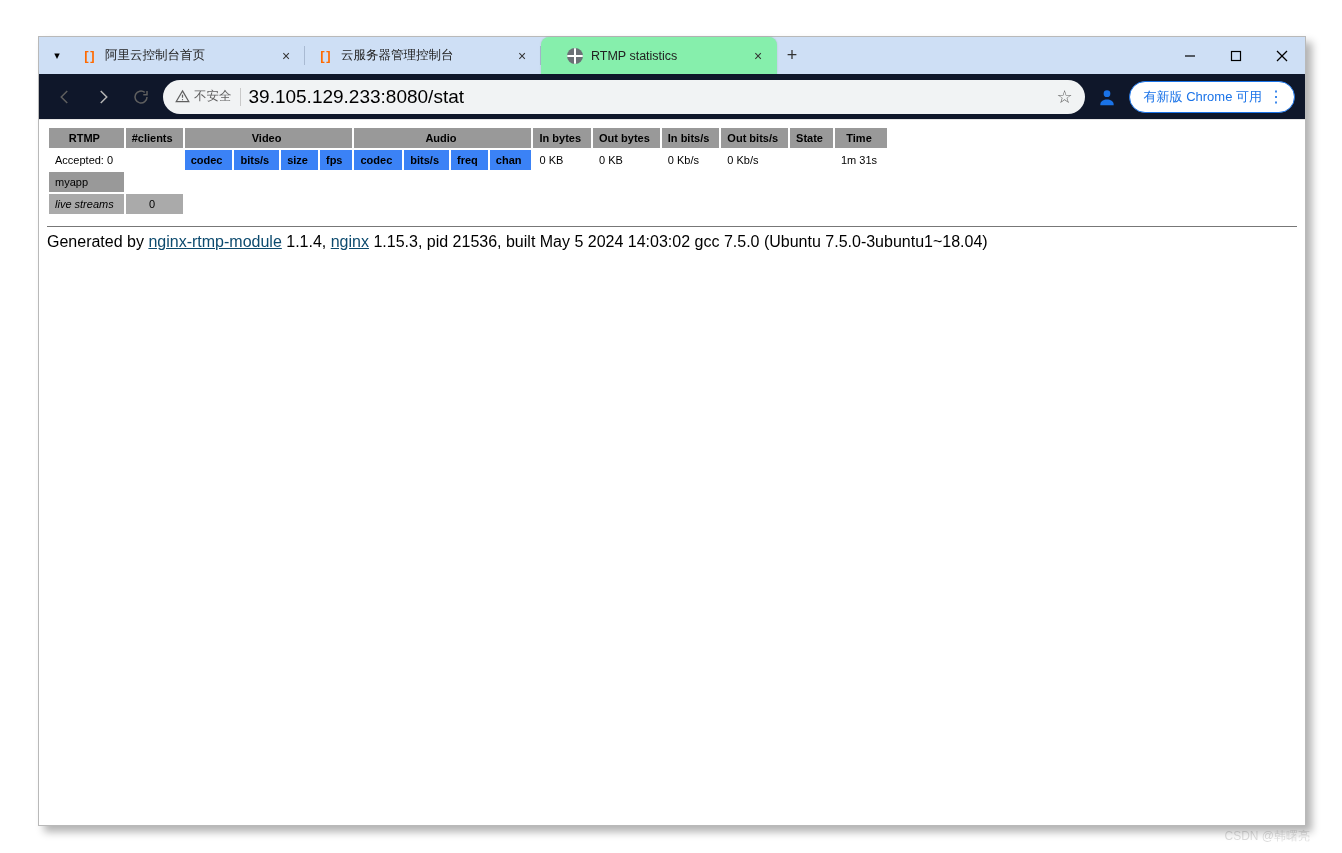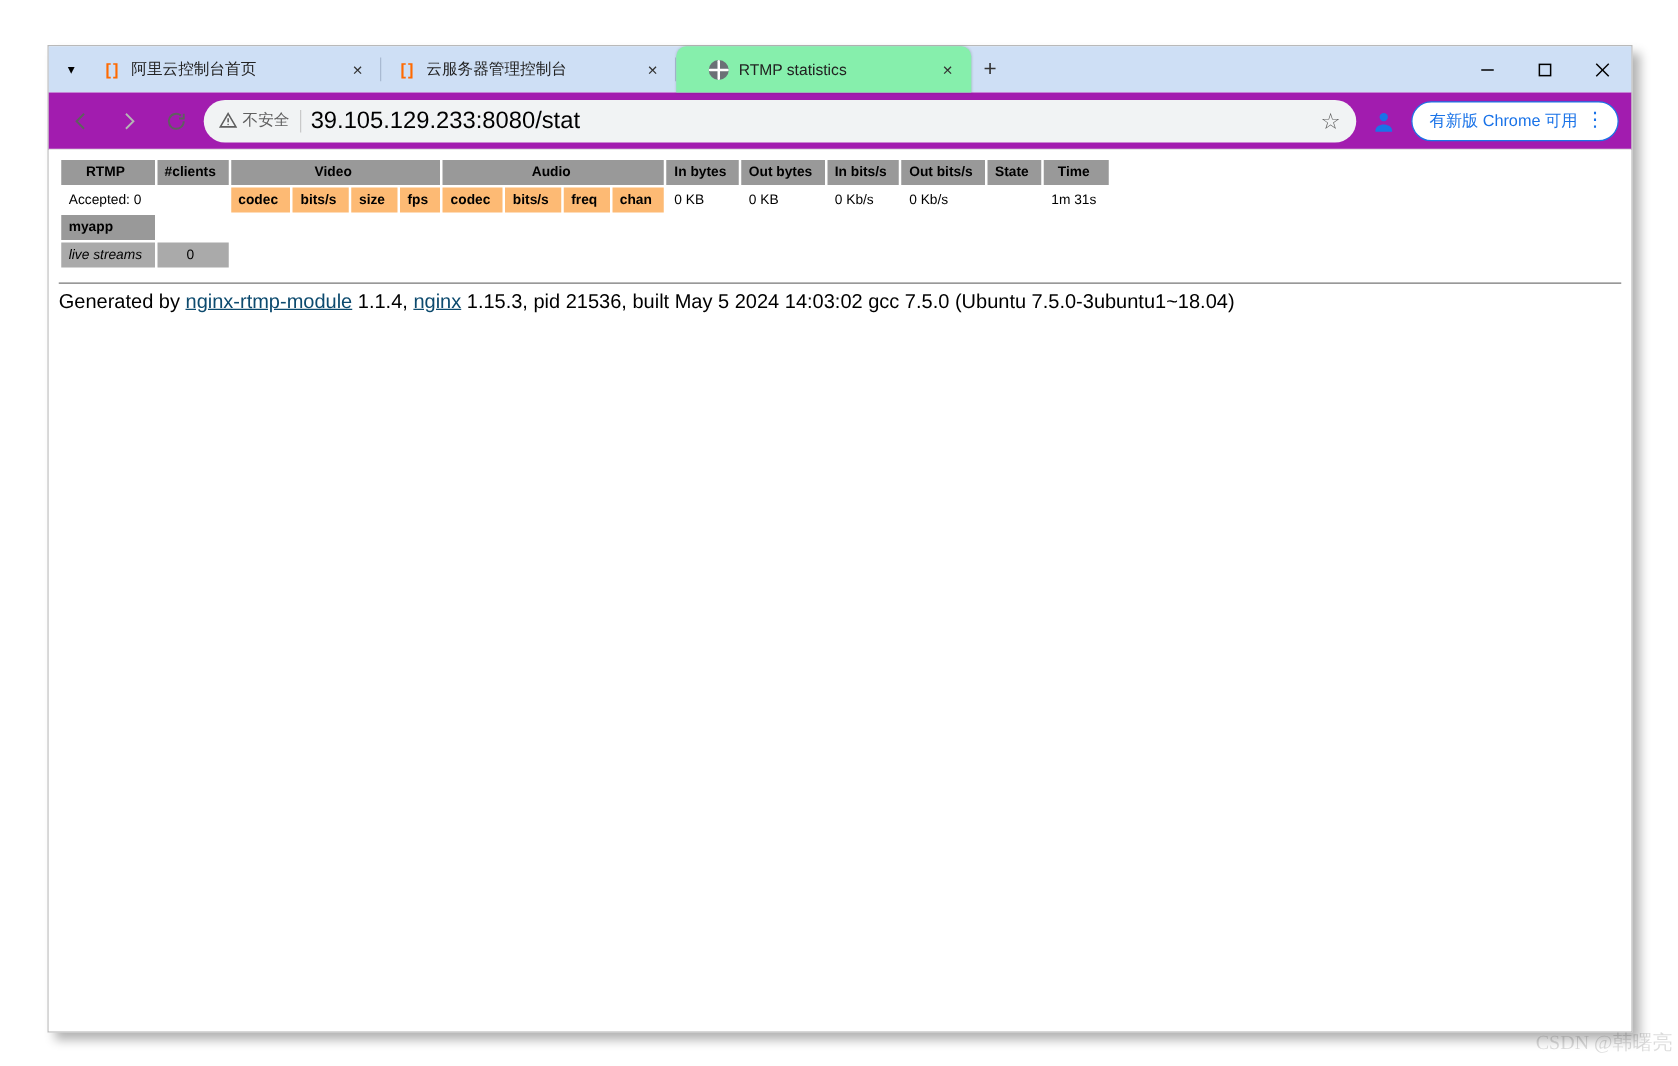--- a/index.html
+++ b/index.html
@@ -106,21 +106,21 @@
   }
   .win-btn {
     width: 46px;
     display: flex; align-items: center; justify-content: center;
     font-size: 13px; color: #000; cursor: pointer;
   }
   .win-btn svg { width: 12px; height: 12px; }
   
   .addrbar {
     height: 46px;
-    background: #a21caf;
+    background: #0f172a;
     display: flex;
     align-items: center;
     gap: 6px;
     padding: 0 10px;
     border-bottom: 1px solid #e6e6e6;
   }
   .nav-btn {
     width: 32px; height: 32px;
     display: flex; align-items: center; justify-content: center;
     color: #5f5f5f; border-radius: 50%; cursor: pointer;
@@ -183,43 +183,43 @@
     text-align: left;
     font-weight: 400;
     white-space: nowrap;
   }
   table.stat th {
     background: #999999;
     font-weight: 700;
     text-align: center;
   }
   table.stat td.hdr2 {
-    background: #fdba74;
+    background: #3b82f6;
     font-weight: 700;
     text-align: center;
   }
-  table.stat td.app    { background: #999999; font-weight: 700; }
+  table.stat td.app    { background: #999999; font-weight: 400; }
   table.stat td.live   { background: #aaaaaa; font-style: italic; }
   table.stat td.liveN  { background: #aaaaaa; text-align: center; }
   hr.sep {
     border: none;
     border-top: 1px solid #777;
     margin: 10px 0 6px 0;
   }
   .footer {
     font-size: 16px;
     color: #000;
   }
   .footer a { color: #0c4a6e; text-decoration: underline; cursor: pointer; }
   .watermark {
     position: absolute;
-    right: 4px; bottom: 8px;
-    font-size: 16px;
+    right: 32px; bottom: 8px;
+    font-size: 12px;
     color: rgba(0,0,0,0.14);
-    font-family: Liberation Serif, serif;
+    font-family: Liberation Sans, sans-serif;
     pointer-events: none;
   }
 </style>
 </head>
 <body>
 
 <div class="window">
 
   <div class="tabstrip">
     <div class="caret">▾</div>

